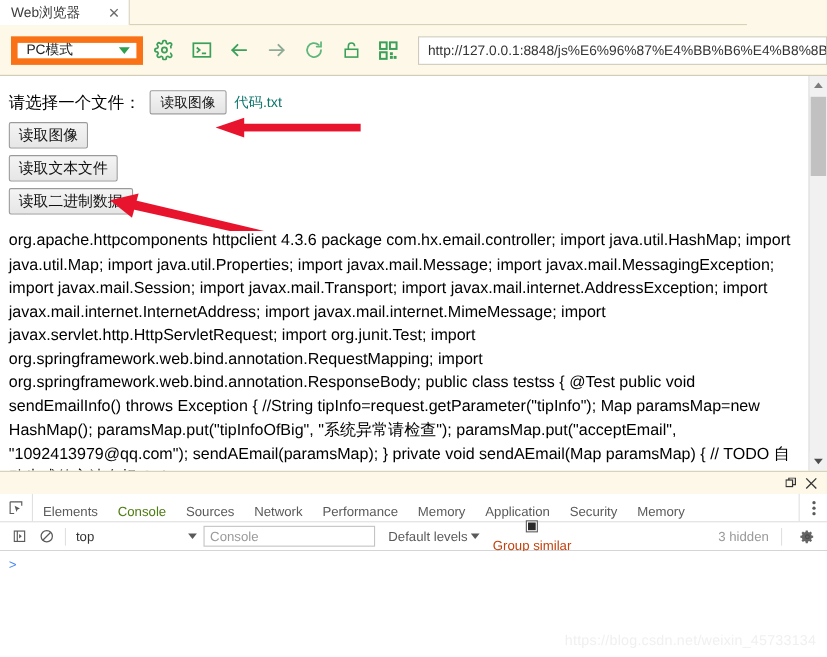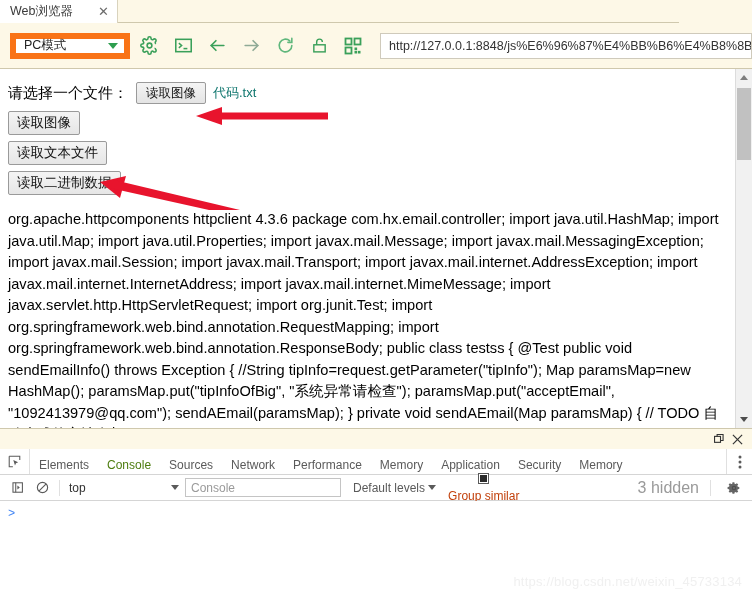--- a/index.html
+++ b/index.html
@@ -251,21 +251,21 @@
   .grpsim { display: flex; align-items: center; gap: 5px; margin-left: 12px; font-size: 12px; color: #c2410c; flex-direction: column; }
   .cbox {
     width: 11px; height: 11px; border: 1px solid #5a5a5a; background: #fff;
     position: relative;
   }
   .cbox::after {
     content: ""; position: absolute; left: 1px; top: 1px;
     width: 7px; height: 7px; background: #2b2b2b;
   }
   .fb-right { margin-left: auto; display: flex; align-items: center; gap: 6px; }
-  .hidden-count { font-size: 16px; color: #9a9a9a; }
+  .hidden-count { font-size: 12px; color: #9a9a9a; }
   .dt-console {
     position: absolute; left: 0; top: 72px; width: 752px; bottom: 0;
     background: #ffffff;
   }
   .console-prompt {
     display: flex; align-items: flex-start;
     padding: 6px 0 0 8px;
     color: #4285f4; font-size: 12px;
     font-family: "Liberation Mono", "DejaVu Sans Mono", monospace;
   }

